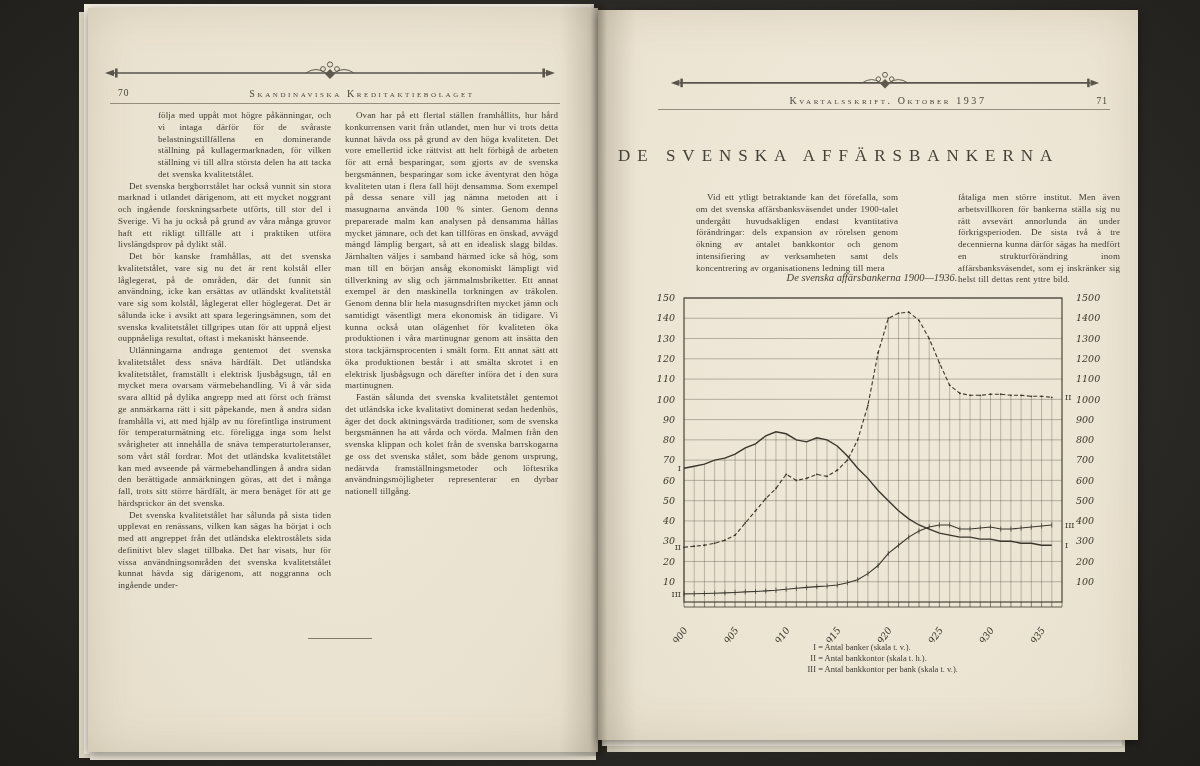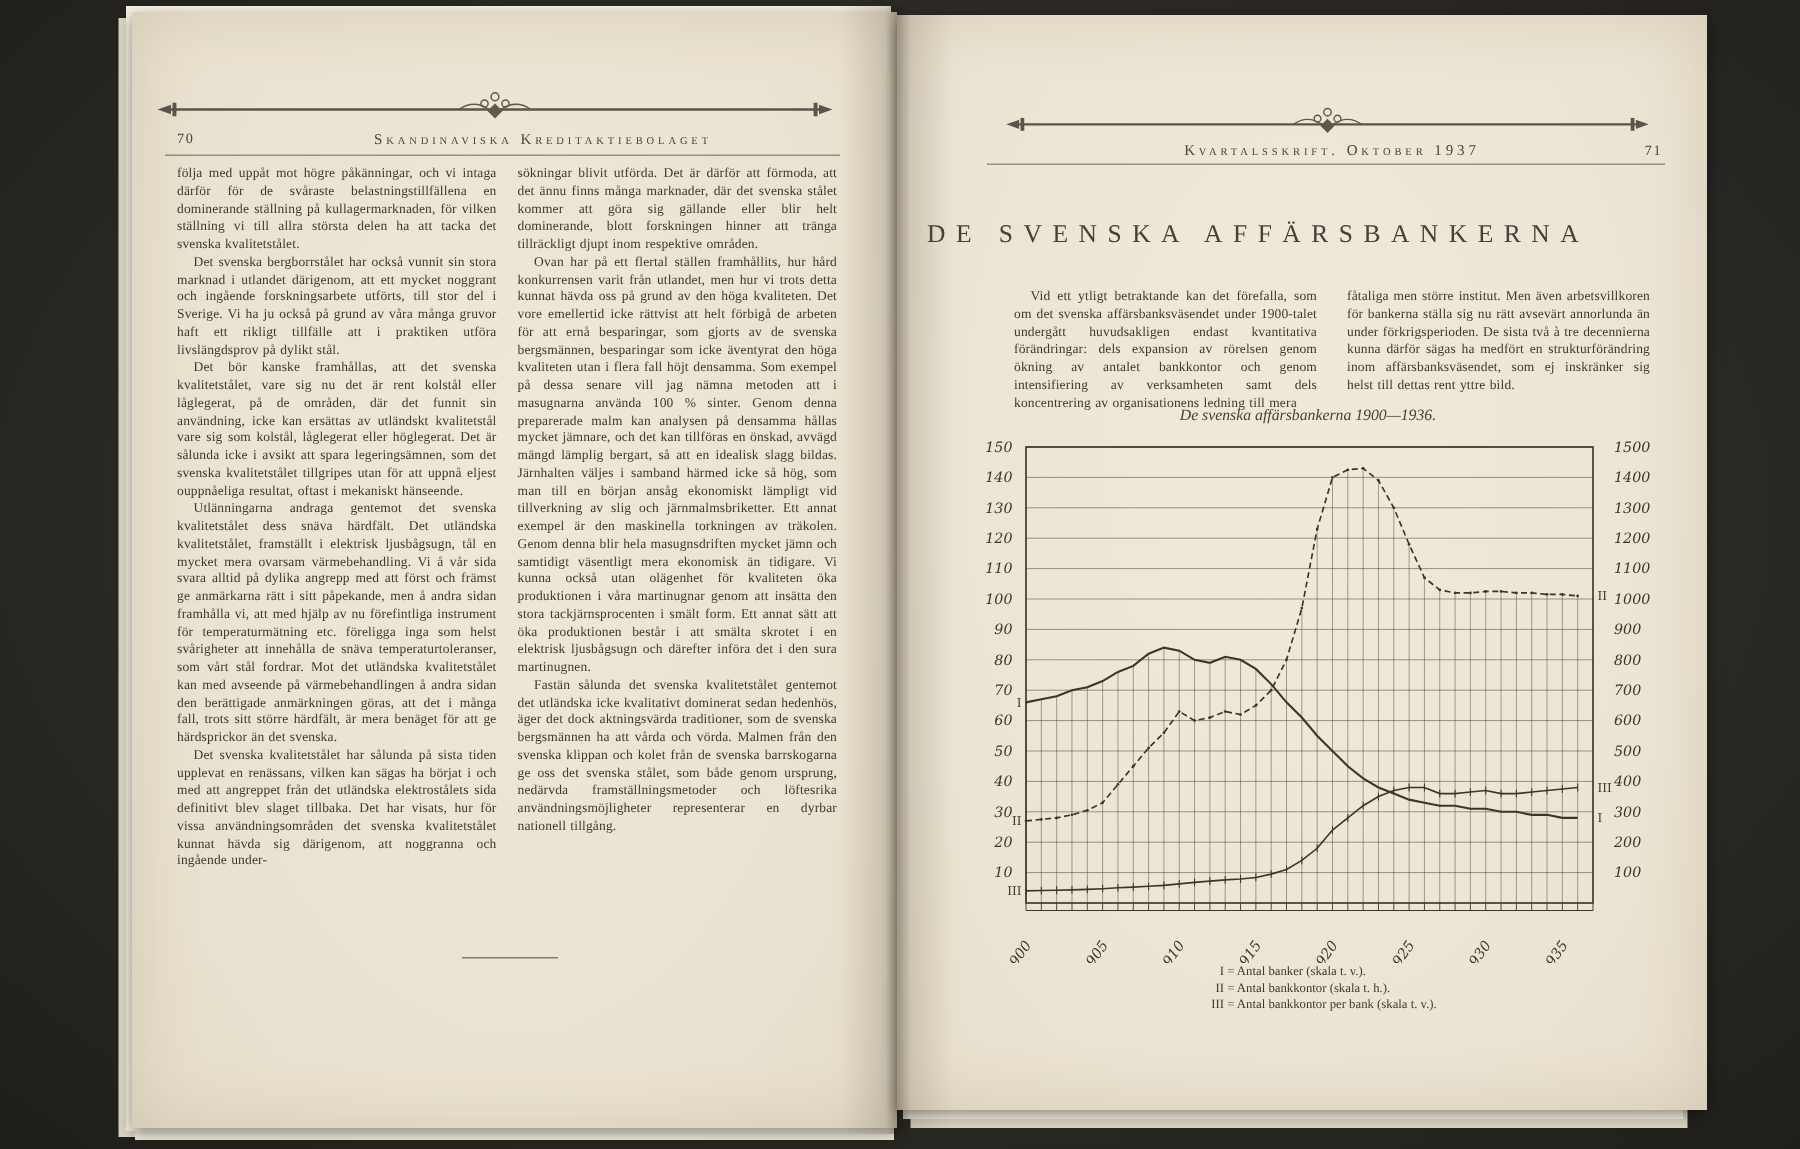--- a/index.html
+++ b/index.html
@@ -16,21 +16,21 @@
     background:linear-gradient(to right, rgba(60,50,35,0) 0%, rgba(60,50,35,.14) 40%, rgba(35,28,18,.34) 51%, rgba(60,50,35,.12) 62%, rgba(60,50,35,0) 100%);}
   .orn{position:absolute;opacity:.88;}
   .folio{position:absolute;font-size:9.5px;color:#46423a;letter-spacing:1px;}
   .running{position:absolute;width:100%;text-align:center;font-variant:small-caps;
     letter-spacing:2.6px;font-size:10px;color:#4a463e;}
   .hairline{position:absolute;height:1px;background:rgba(78,72,60,.55);}
   .cols{position:absolute;display:flex;}
   .col{text-align:justify;font-size:9px;line-height:11.75px;color:#3d3a33;
     letter-spacing:.1px;word-spacing:.5px;}
   .col p{margin:0;text-indent:11px;}
-  .col p.noindent{text-indent:0;}
+  .col p.noindent{text-indent:0;margin-left:40px;}
   .endrule{position:absolute;height:1px;background:rgba(95,88,72,.75);}
   .heading{position:absolute;width:100%;text-align:left;margin:0;font-weight:400;
     font-size:17px;letter-spacing:7px;color:#45413a;}
   .chart-block{position:absolute;left:28px;top:262px;width:492px;}
   .chart-title{height:18px;margin:0;text-align:center;font-style:italic;
     font-size:10.5px;color:#443f36;font-family:Liberation Serif, serif;}
   svg.chart{display:block;}
   .legend{padding-left:174px;font-size:8.5px;line-height:11px;color:#3d3a33;}
   .legend .row{white-space:nowrap;}
   .legend .num{display:inline-block;width:16px;text-align:right;}
@@ -67,21 +67,20 @@
     <div class="hairline" style="left:22px;top:95px;width:450px;"></div>
     <div class="cols" style="left:30px;top:102px;width:440px;gap:14px;">
       <div class="col" style="width:213px;">
           <p class="noindent">följa med uppåt mot högre påkänningar, och vi intaga därför för de svåraste belastningstillfällena en dominerande ställning på kullagermarknaden, för vilken ställning vi till allra största delen ha att tacka det svenska kvalitetstålet.</p>
           <p>Det svenska bergborrstålet har också vunnit sin stora marknad i utlandet därigenom, att ett mycket noggrant och ingående forskningsarbete utförts, till stor del i Sverige. Vi ha ju också på grund av våra många gruvor haft ett rikligt tillfälle att i praktiken utföra livslängdsprov på dylikt stål.</p>
           <p>Det bör kanske framhållas, att det svenska kvalitetstålet, vare sig nu det är rent kolstål eller låglegerat, på de områden, där det funnit sin användning, icke kan ersättas av utländskt kvalitetstål vare sig som kolstål, låglegerat eller höglegerat. Det är sålunda icke i avsikt att spara legeringsämnen, som det svenska kvalitetstålet tillgripes utan för att uppnå eljest ouppnåeliga resultat, oftast i mekaniskt hänseende.</p>
           <p>Utlänningarna andraga gentemot det svenska kvalitetstålet dess snäva härdfält. Det utländska kvalitetstålet, framställt i elektrisk ljusbågsugn, tål en mycket mera ovarsam värmebehandling. Vi å vår sida svara alltid på dylika angrepp med att först och främst ge anmärkarna rätt i sitt påpekande, men å andra sidan framhålla vi, att med hjälp av nu förefintliga instrument för temperaturmätning etc. föreligga inga som helst svårigheter att innehålla de snäva temperaturtoleranser, som vårt stål fordrar. Mot det utländska kvalitetstålet kan med avseende på värmebehandlingen å andra sidan den berättigade anmärkningen göras, att det i många fall, trots sitt större härdfält, är mera benäget för att ge härdsprickor än det svenska.</p>
           <p>Det svenska kvalitetstålet har sålunda på sista tiden upplevat en renässans, vilken kan sägas ha börjat i och med att angreppet från det utländska elektrostålets sida definitivt blev slaget tillbaka. Det har visats, hur för vissa användningsområden det svenska kvalitetstålet kunnat hävda sig därigenom, att noggranna och ingående under-</p>
         </div>
       <div class="col" style="width:213px;">
-          <p class="noindent">sökningar blivit utförda. Det är därför att förmoda, att det ännu finns många marknader, där det svenska stålet kommer att göra sig gällande eller blir helt dominerande, blott forskningen hinner att tränga tillräckligt djupt inom respektive områden.</p>
           <p>Ovan har på ett flertal ställen framhållits, hur hård konkurrensen varit från utlandet, men hur vi trots detta kunnat hävda oss på grund av den höga kvaliteten. Det vore emellertid icke rättvist att helt förbigå de arbeten för att ernå besparingar, som gjorts av de svenska bergsmännen, besparingar som icke äventyrat den höga kvaliteten utan i flera fall höjt densamma. Som exempel på dessa senare vill jag nämna metoden att i masugnarna använda 100 % sinter. Genom denna preparerade malm kan analysen på densamma hållas mycket jämnare, och det kan tillföras en önskad, avvägd mängd lämplig bergart, så att en idealisk slagg bildas. Järnhalten väljes i samband härmed icke så hög, som man till en början ansåg ekonomiskt lämpligt vid tillverkning av slig och järnmalmsbriketter. Ett annat exempel är den maskinella torkningen av träkolen. Genom denna blir hela masugnsdriften mycket jämn och samtidigt väsentligt mera ekonomisk än tidigare. Vi kunna också utan olägenhet för kvaliteten öka produktionen i våra martinugnar genom att insätta den stora tackjärnsprocenten i smält form. Ett annat sätt att öka produktionen består i att smälta skrotet i en elektrisk ljusbågsugn och därefter införa det i den sura martinugnen.</p>
           <p>Fastän sålunda det svenska kvalitetstålet gentemot det utländska icke kvalitativt dominerat sedan hedenhös, äger det dock aktningsvärda traditioner, som de svenska bergsmännen ha att vårda och vörda. Malmen från den svenska klippan och kolet från de svenska barrskogarna ge oss det svenska stålet, som både genom ursprung, nedärvda framställningsmetoder och löftesrika användningsmöjligheter representerar en dyrbar nationell tillgång.</p>
         </div>
     </div>
     <div class="endrule" style="left:220px;top:630px;width:64px;"></div>
   </div>
 
   <div class="page page-right">
     <svg class="orn" style="left:70px;top:60px;" width="434" height="22" viewBox="0 0 456 22">
       <line x1="12" y1="13" x2="444" y2="13" stroke="#45413a" stroke-width="1.7"></line>
@@ -97,21 +96,21 @@
           <circle cx="235" cy="9" r="2.4"></circle>
         <path d="M228 9 L233 14 L228 19 L223 14 Z" fill="#4a463c" stroke="none"></path>
       </g>
     </svg>
     <div class="running" style="top:85px;">Kvartalsskrift. Oktober 1937</div>
     <div class="folio" style="right:30px;top:86px;">71</div>
     <div class="hairline" style="left:60px;top:99px;width:452px;"></div>
 
     <h1 class="heading" style="top:136px;">DE SVENSKA AFFÄRSBANKERNA</h1>
 
-    <div class="cols" style="left:78px;top:182px;width:424px;gap:20px;">
+    <div class="cols" style="left:98px;top:182px;width:424px;gap:20px;">
       <div class="col" style="width:207px;">
           <p>Vid ett ytligt betraktande kan det förefalla, som om det svenska affärsbanksväsendet under 1900-talet undergått huvudsakligen endast kvantitativa förändringar: dels expansion av rörelsen genom ökning av antalet bankkontor och genom intensifiering av verksamheten samt dels koncentrering av organisationens ledning till mera</p>
         </div>
       <div class="col" style="width:207px;">
           <p class="noindent">fåtaliga men större institut. Men även arbetsvillkoren för bankerna ställa sig nu rätt avsevärt annorlunda än under förkrigsperioden. De sista två à tre decennierna kunna därför sägas ha medfört en strukturförändring inom affärsbanksväsendet, som ej inskränker sig helst till dettas rent yttre bild.</p>
         </div>
     </div>
 
     <div class="chart-block">
       <div class="chart-title">De svenska affärsbankerna 1900—1936.</div>

